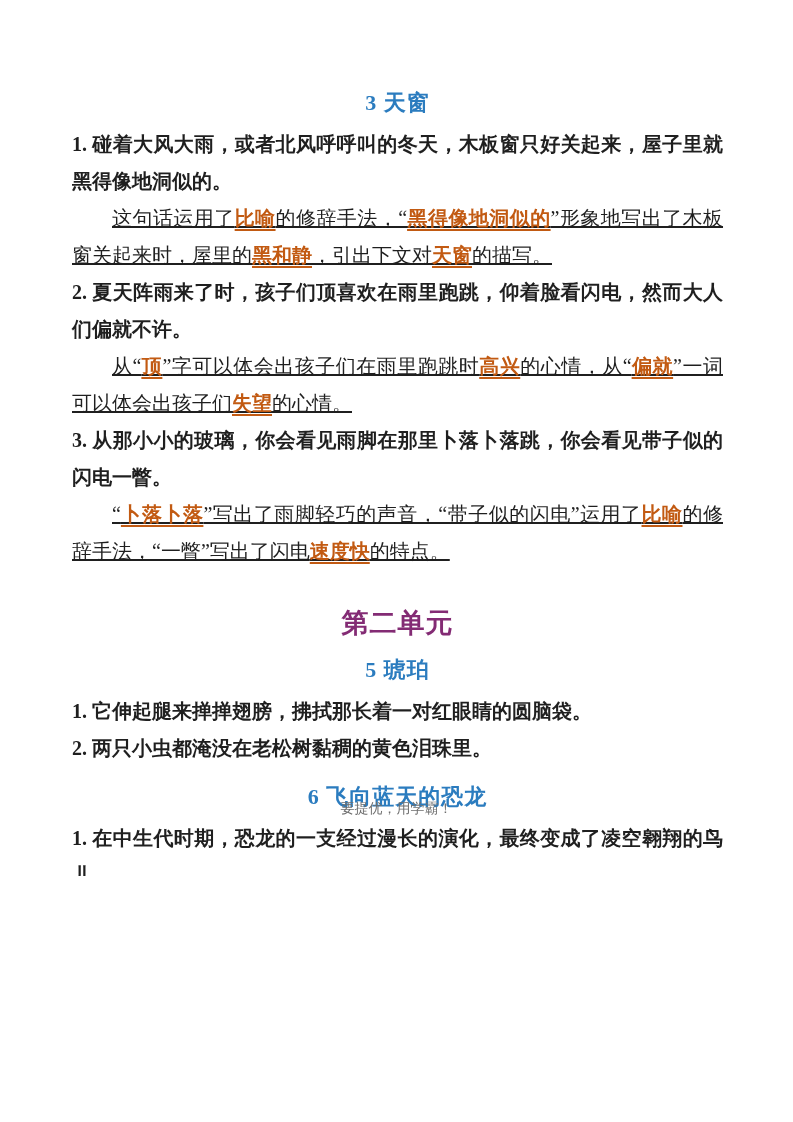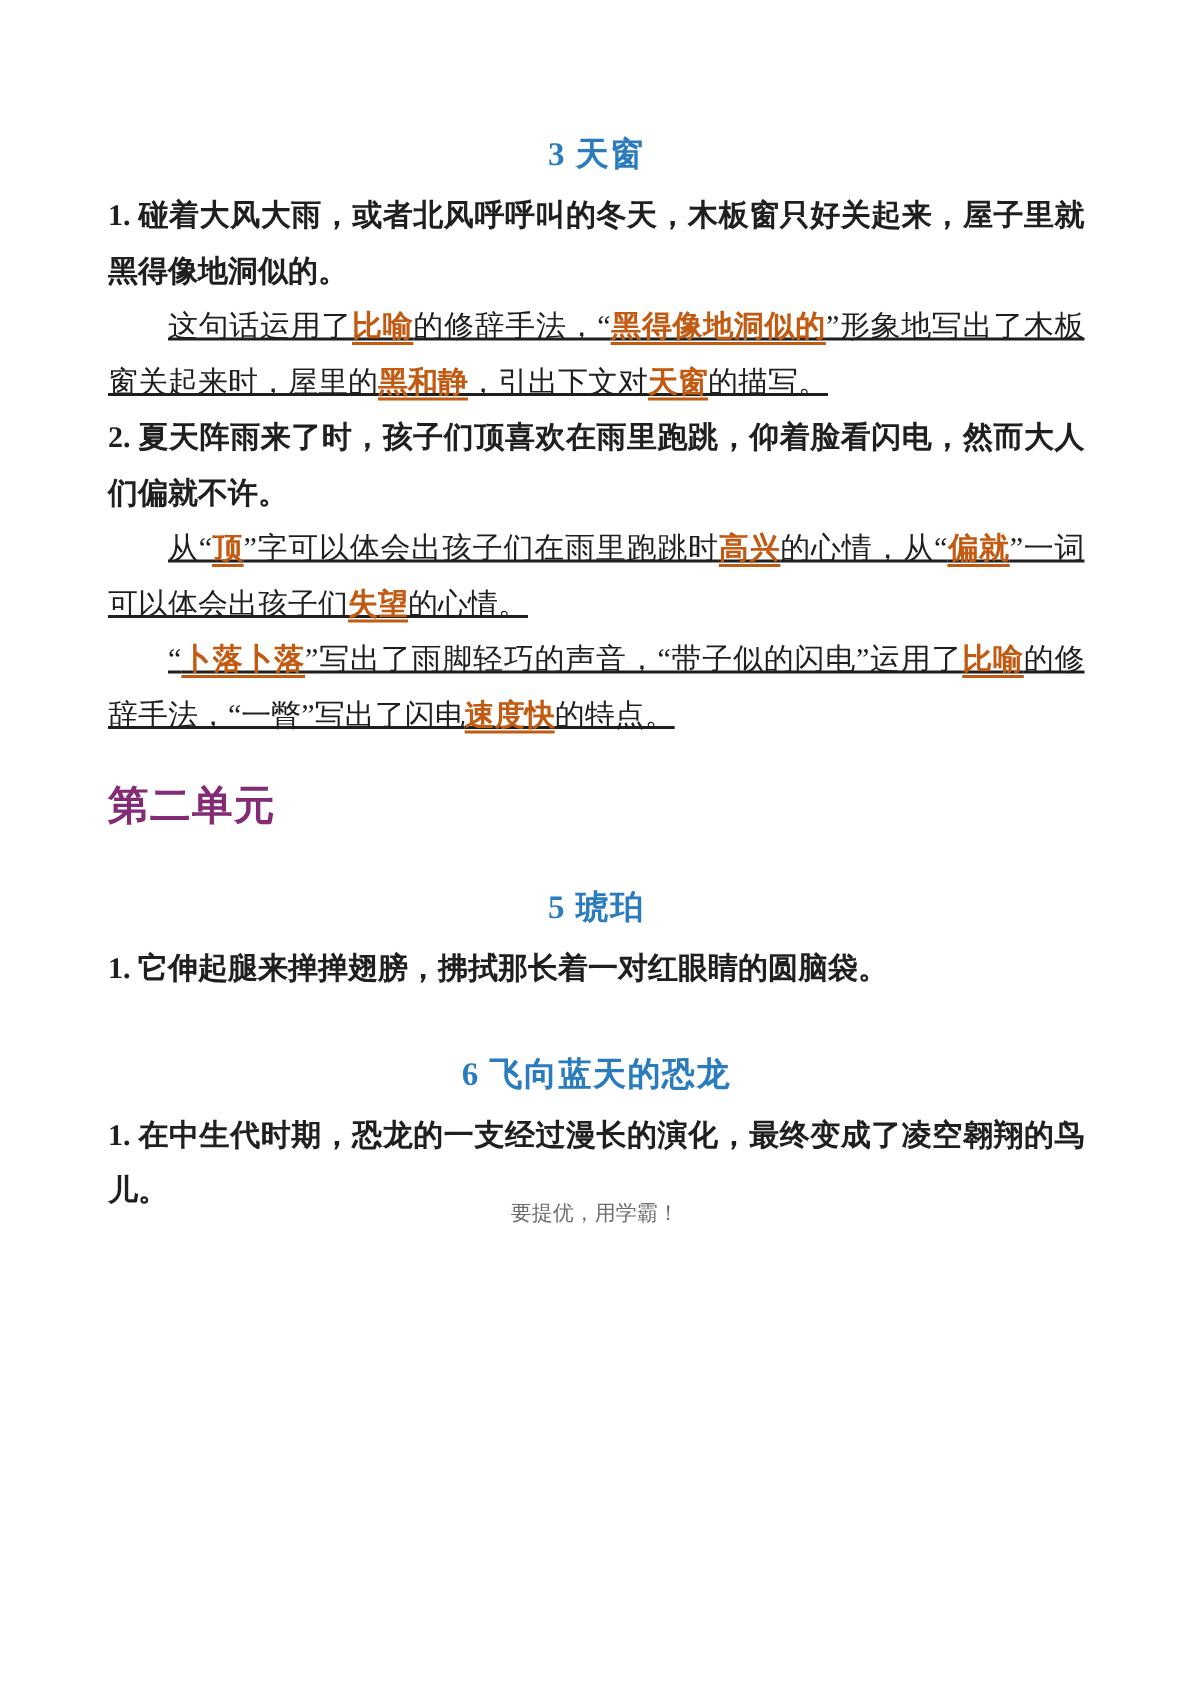--- a/index.html
+++ b/index.html
@@ -29,21 +29,21 @@
     letter-spacing: 1px;
   }
   .lesson + .lesson .lesson-title,
   .unit-heading + .lesson .lesson-title {
     margin-top: 6px;
   }
   .lesson {
     margin: 0;
   }
   .lesson:not(:first-child) {
-    margin-top: 36px;
+    margin-top: 15px;
   }
   .sentence {
     font-weight: bold;
     font-size: 20px;
     line-height: 37px;
     margin: 0;
     text-align: justify;
     color: var(--body-black, #1f1f1f);
   }
   .analysis {
@@ -61,22 +61,22 @@
     text-decoration: underline;
     text-decoration-color: var(--highlight-orange, #c55a11);
     text-underline-offset: 4px;
     text-decoration-thickness: 1.5px;
   }
   .unit-heading {
     color: var(--unit-purple, #832b74);
     font-weight: bold;
     font-size: 27px;
     line-height: 34px;
-    margin: 24px 0 14px 0;
-    text-align: left;
+    margin: 36px 0 14px 0;
+    text-align: center;
     letter-spacing: 1px;
   }
   .footer {
     position: absolute;
     left: 0;
     bottom: 58px;
     width: 100%;
     text-align: center;
     font-size: 14px;
     color: var(--footer-gray, #595959);
@@ -87,26 +87,28 @@
 <body>
 
 <div class="page" style="--title-blue: #2b7cbf; --unit-purple: #832b74; --highlight-orange: #c25a12; --body-black: #1f1f1f; --footer-gray: #6e6e6e;">
   <div id="doc-content">
       <section class="lesson">
         <div class="lesson-title">3  天窗</div>
         <p class="sentence">1. 碰着大风大雨，或者北风呼呼叫的冬天，木板窗只好关起来，屋子里就黑得像地洞似的。</p>
         <p class="analysis"><span>这句话运用了</span><span class="hl">比喻</span><span>的修辞手法，“</span><span class="hl">黑得像地洞似的</span><span>”形象地写出了木板窗关起来时，屋里的</span><span class="hl">黑和静</span><span>，引出下文对</span><span class="hl">天窗</span><span>的描写。</span></p>
         <p class="sentence">2. 夏天阵雨来了时，孩子们顶喜欢在雨里跑跳，仰着脸看闪电，然而大人们偏就不许。</p>
         <p class="analysis"><span>从“</span><span class="hl">顶</span><span>”字可以体会出孩子们在雨里跑跳时</span><span class="hl">高兴</span><span>的心情，从“</span><span class="hl">偏就</span><span>”一词可以体会出孩子们</span><span class="hl">失望</span><span>的心情。</span></p>
+        <p class="sentence">3. 从那小小的玻璃，你会看见雨脚在那里卜落卜落跳，你会看见带子似的闪电一瞥。</p>
         <p class="analysis"><span>“</span><span class="hl">卜落卜落</span><span>”写出了雨脚轻巧的声音，“带子似的闪电”运用了</span><span class="hl">比喻</span><span>的修辞手法，“一瞥”写出了闪电</span><span class="hl">速度快</span><span>的特点。</span></p>
       </section>
       <div class="unit-heading">第二单元</div>
       <section class="lesson">
         <div class="lesson-title">5  琥珀</div>
         <p class="sentence">1. 它伸起腿来掸掸翅膀，拂拭那长着一对红眼睛的圆脑袋。</p>
+        <p class="sentence">2. 两只小虫都淹没在老松树黏稠的黄色泪珠里。</p>
       </section>
       <section class="lesson">
         <div class="lesson-title">6  飞向蓝天的恐龙</div>
         <p class="sentence">1. 在中生代时期，恐龙的一支经过漫长的演化，最终变成了凌空翱翔的鸟儿。</p>
         <p class="analysis"></p>
       </section>
     </div>
   <div class="footer">要提优，用学霸！</div>
 </div>
 

